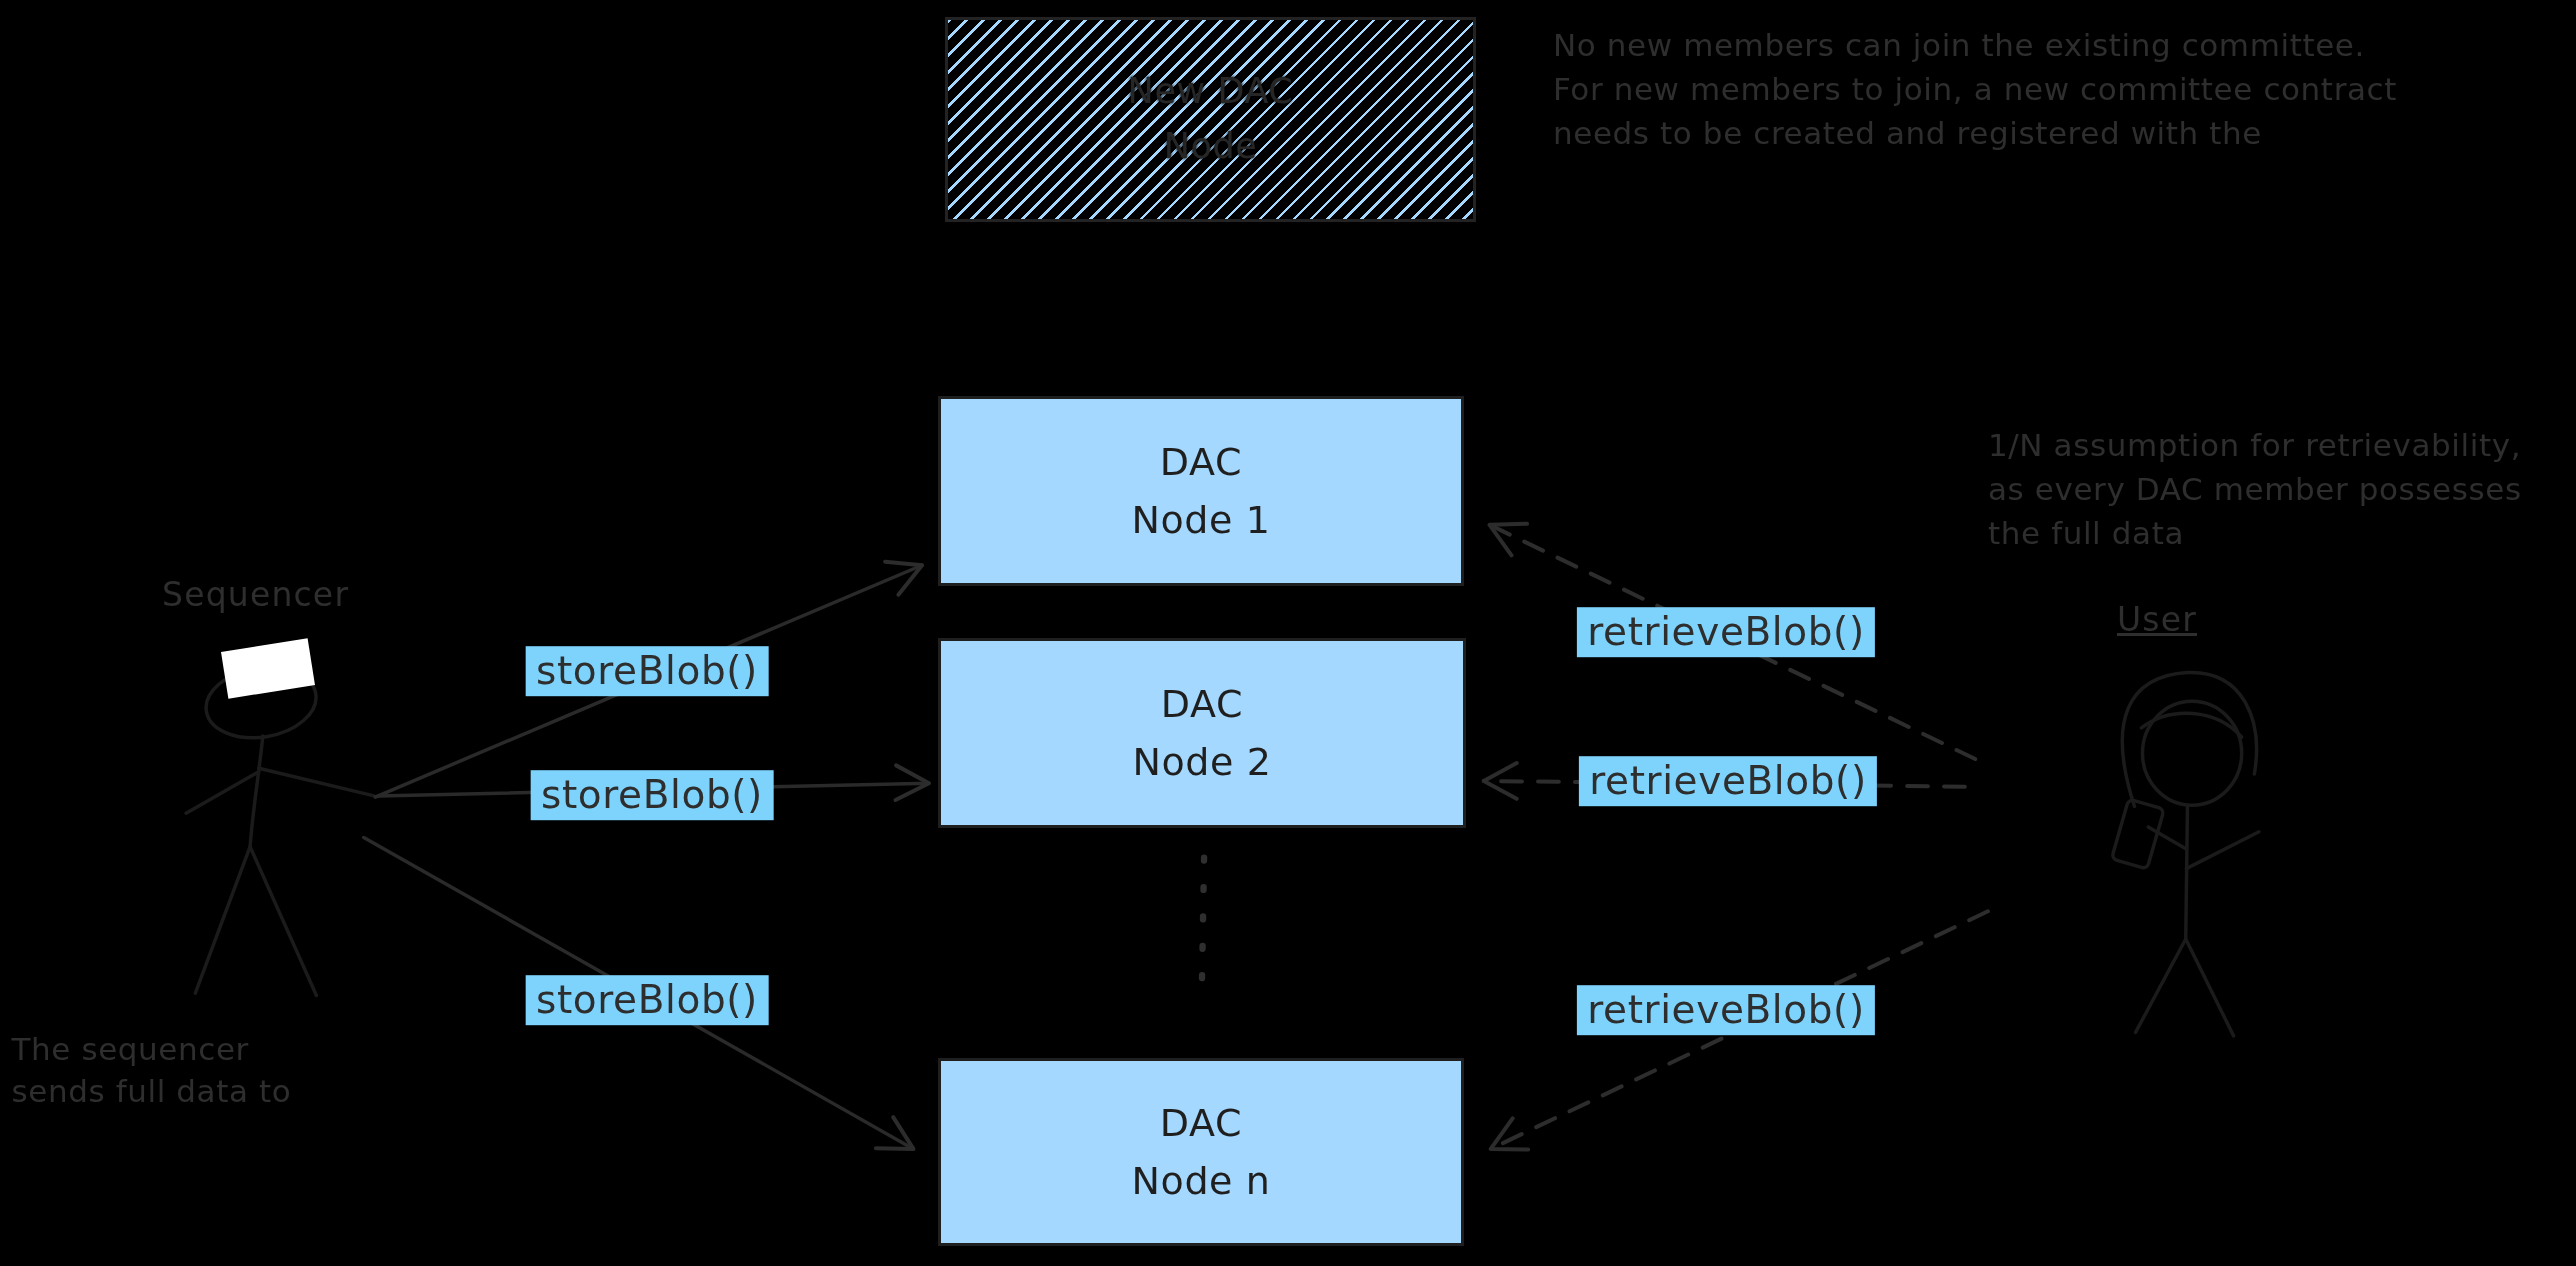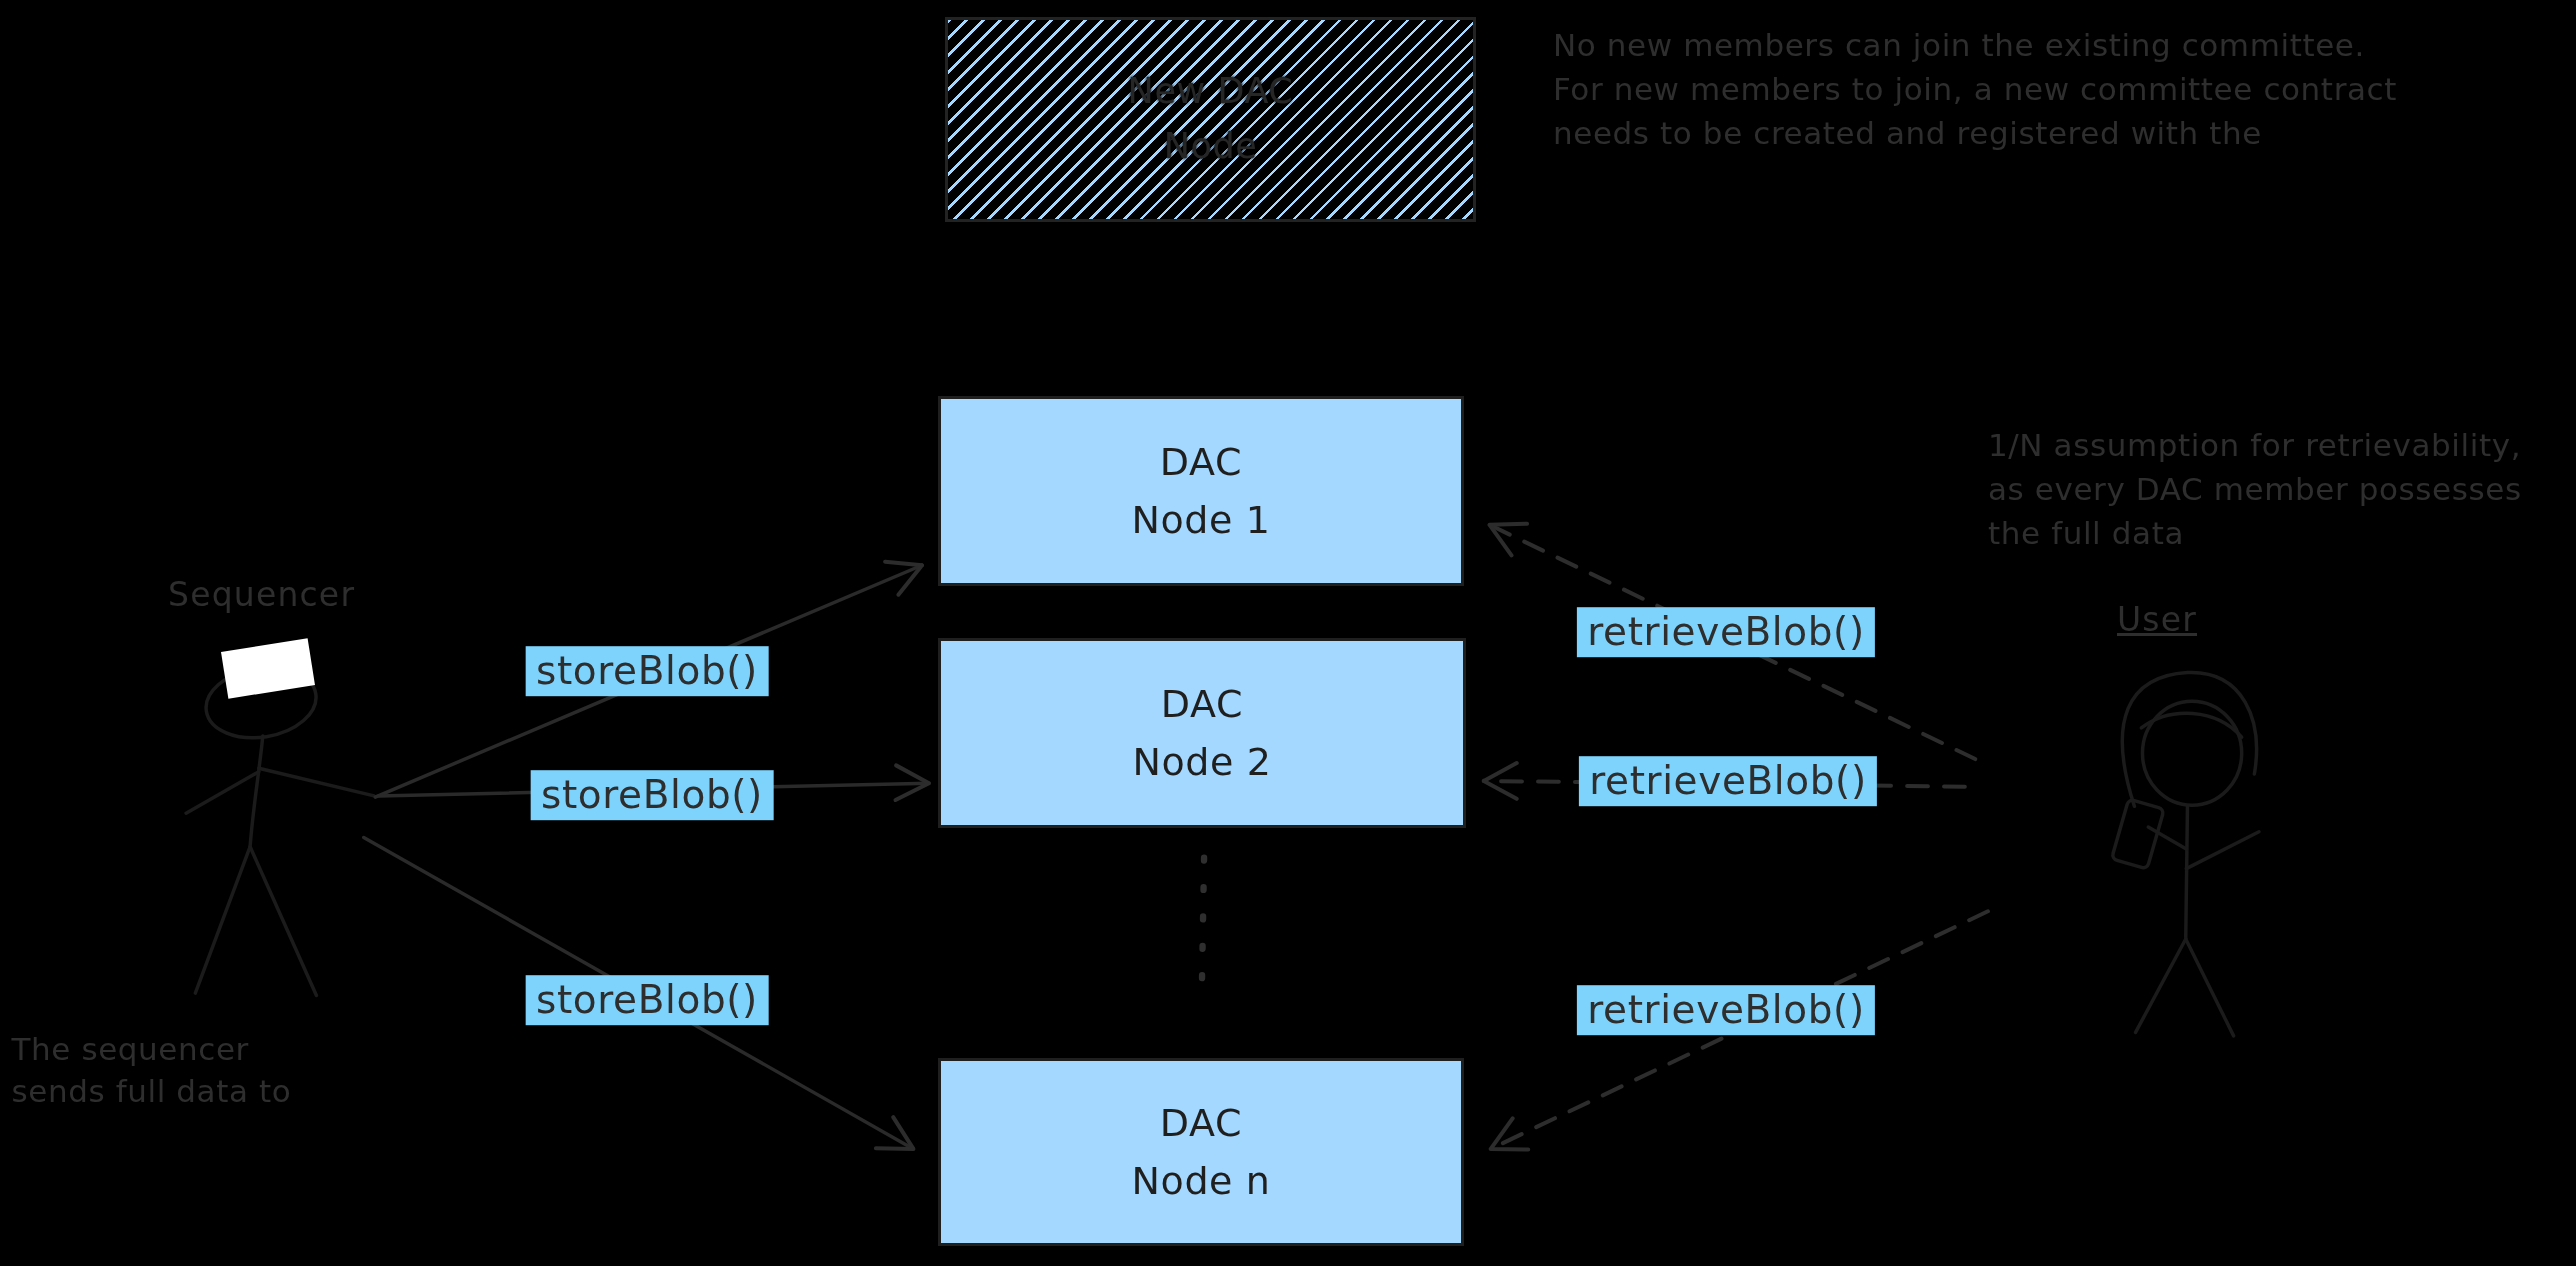--- a/index.html
+++ b/index.html
@@ -121,21 +121,21 @@
   </div>
   <div class="box node-box" style="left:938px;top:638px;width:528px;height:190px;">
     <div class="bl">DAC</div>
     <div class="bl">Node 2</div>
   </div>
   <div class="box node-box" style="left:938px;top:1058px;width:526px;height:188px;">
     <div class="bl">DAC</div>
     <div class="bl">Node n</div>
   </div>
 
-  <div class="actor-label" style="left:168px;top:575px;">Sequencer</div>
+  <div class="actor-label" style="left:162px;top:575px;">Sequencer</div>
   <div class="actor-label" style="left:2117px;top:600px;text-decoration:underline;">User</div>
 
   <div class="edge-label" style="left:647px;top:671px;">storeBlob()</div>
   <div class="edge-label" style="left:652px;top:795px;">storeBlob()</div>
   <div class="edge-label" style="left:647px;top:1000px;">storeBlob()</div>
 
   <div class="edge-label" style="left:1726px;top:632px;">retrieveBlob()</div>
   <div class="edge-label" style="left:1728px;top:781px;">retrieveBlob()</div>
   <div class="edge-label" style="left:1726px;top:1010px;">retrieveBlob()</div>
 

